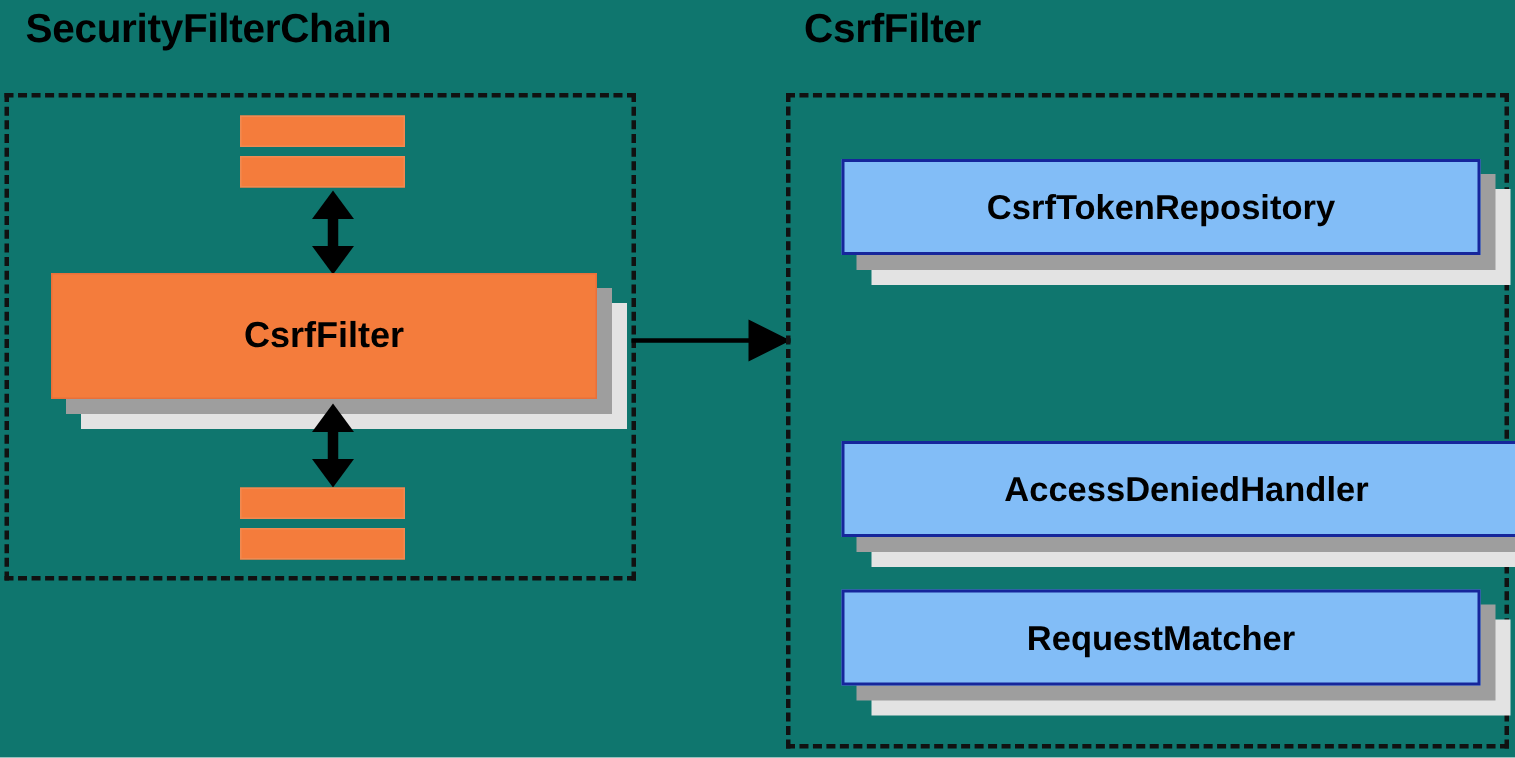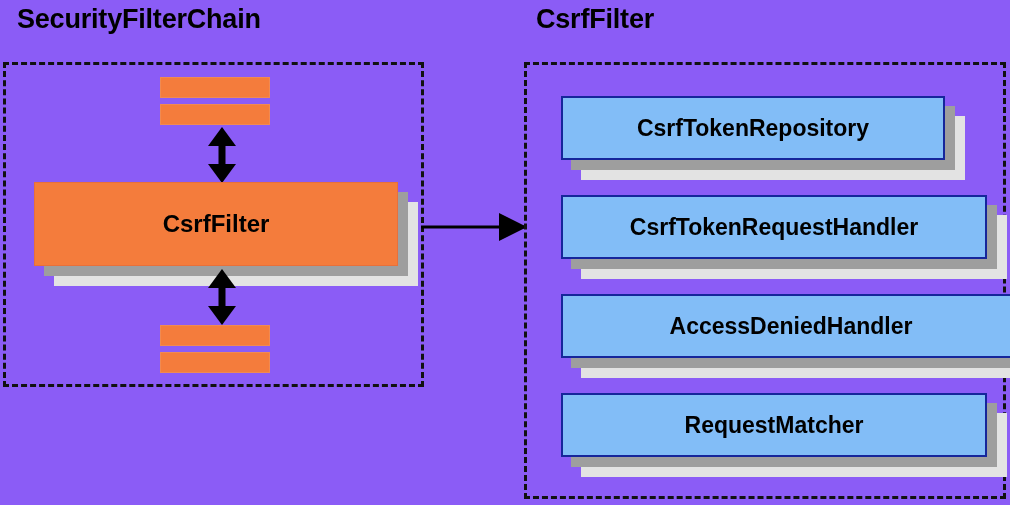--- a/index.html
+++ b/index.html
@@ -7,21 +7,21 @@
     padding: 0;
     background: #ffffff;
   }
   body {
     font-family: "Liberation Sans", sans-serif;
   }
   #canvas {
     position: relative;
     width: 1010px;
     height: 505px;
-    background: #8b5cf6;
+    background: #0f766e;
     overflow: hidden;
   }
 
   
   .panel-title {
     position: absolute;
     font-family: "Liberation Sans", sans-serif;
     font-weight: bold;
     font-size: 27px;
     color: #000000;
@@ -190,35 +190,28 @@
 
   <div class="stub" style="left:160px; top:352px; width:110px; height:21px;"></div>
 
   <div class="arrow-h" style="left:421px; top:227px; width:106px;">
     <div class="shaft" style="width:106px;"></div>
     <div class="head-right"></div>
   </div>
 
   <div id="box-right" class="dashed-box"></div>
 
-  <div class="node node-blue" style="left:561px; top:96px; width:384px; height:64px;">
+  <div class="node node-blue" style="left:561px; top:106px; width:426px; height:64px;">
     <div class="shadow-far"></div>
     <div class="shadow-near"></div>
     <div class="face">
       <span class="label">CsrfTokenRepository</span>
     </div>
   </div>
 
-  <div class="node node-blue" style="left:561px; top:195px; width:426px; height:64px;">
-    <div class="shadow-far"></div>
-    <div class="shadow-near"></div>
-    <div class="face">
-      <span class="label">CsrfTokenRequestHandler</span>
-    </div>
-  </div>
 
   <div class="node node-blue" style="left:561px; top:294px; width:460px; height:64px;">
     <div class="shadow-far"></div>
     <div class="shadow-near"></div>
     <div class="face">
       <span class="label">AccessDeniedHandler</span>
     </div>
   </div>
 
   <div class="node node-blue" style="left:561px; top:393px; width:426px; height:64px;">

